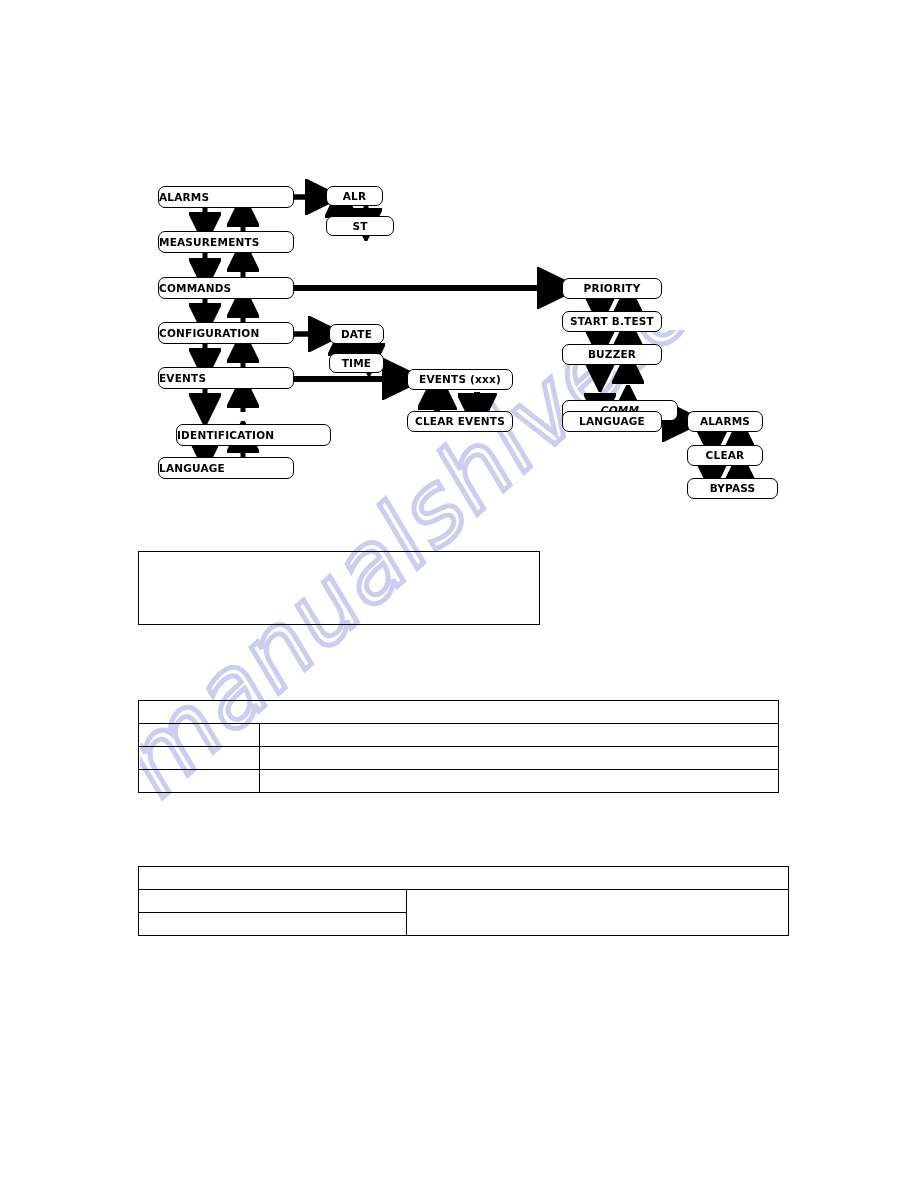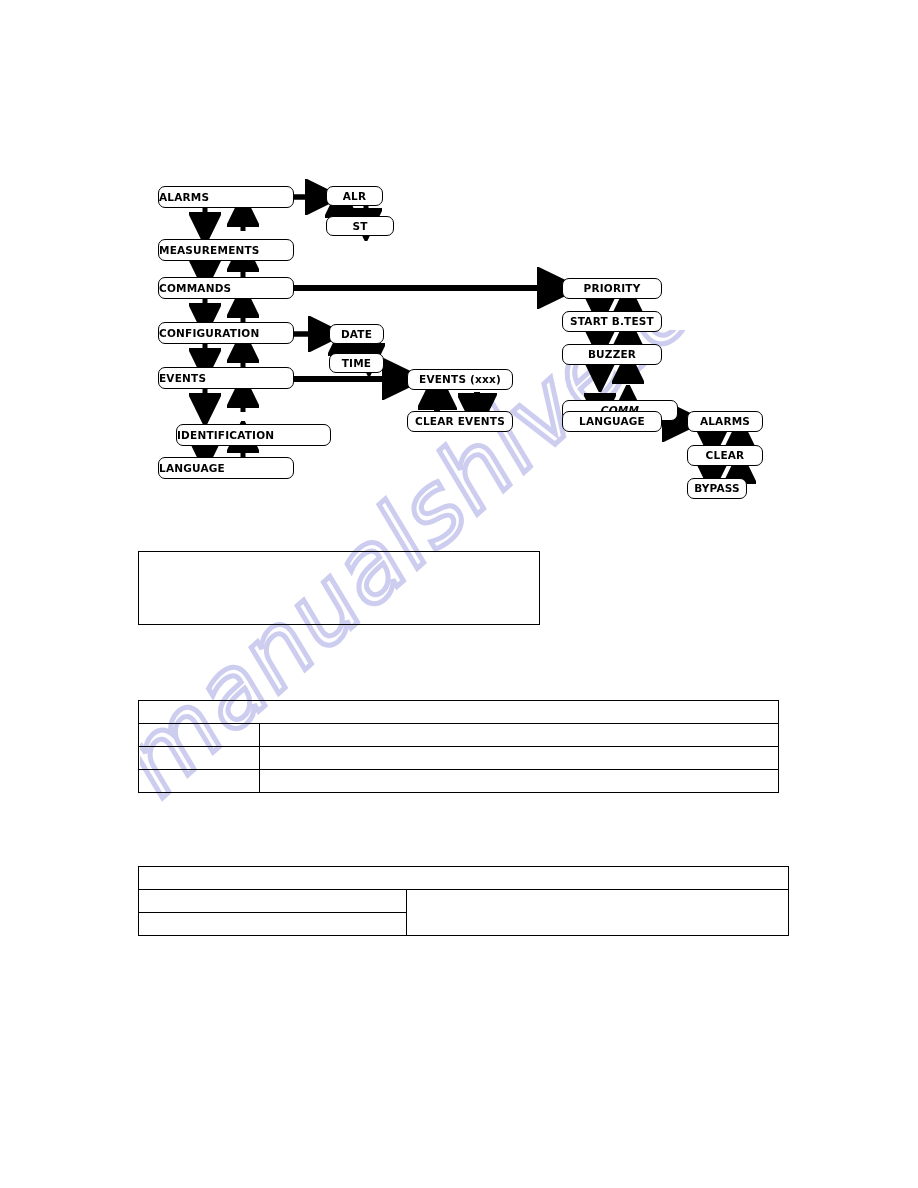--- a/index.html
+++ b/index.html
@@ -207,21 +207,21 @@
         <line x1="712" y1="432" x2="712" y2="442"></line>
         <line x1="712" y1="466" x2="712" y2="475"></line>
         <line x1="740" y1="445" x2="740" y2="436"></line>
         <line x1="740" y1="478" x2="740" y2="469"></line>
       </g>
     </svg>
 
     <div class="node left-text" style="left:158px;top:186px;width:136px;height:22px;">
       <span>ALARMS</span>
     </div>
-    <div class="node left-text" style="left:158px;top:231px;width:136px;height:22px;margin-top:8px;">
+    <div class="node left-text" style="left:158px;top:231px;width:136px;height:22px;">
       <span>MEASUREMENTS</span>
     </div>
     <div class="node left-text" style="left:158px;top:277px;width:136px;height:22px;">
       <span>COMMANDS</span>
     </div>
     <div class="node left-text" style="left:158px;top:322px;width:136px;height:22px;">
       <span>CONFIGURATION</span>
     </div>
     <div class="node left-text" style="left:158px;top:367px;width:136px;height:22px;">
       <span>EVENTS</span>
@@ -269,21 +269,21 @@
     <div class="node center-text" style="left:562px;top:411px;width:100px;height:21px;">
       <span>LANGUAGE</span>
     </div>
 
     <div class="node center-text" style="left:687px;top:411px;width:76px;height:21px;">
       <span>ALARMS</span>
     </div>
     <div class="node center-text" style="left:687px;top:445px;width:76px;height:21px;">
       <span>CLEAR</span>
     </div>
-    <div class="node center-text" style="left:687px;top:478px;width:60px;height:21px;">
+    <div class="node center-text" style="left:687px;top:478px;width:91px;height:21px;">
       <span>BYPASS</span>
     </div>
   </div>
 
   <div id="note-box">
     <span></span>
   </div>
 
   <table class="doc-table" id="table-one">
     <colgroup>

